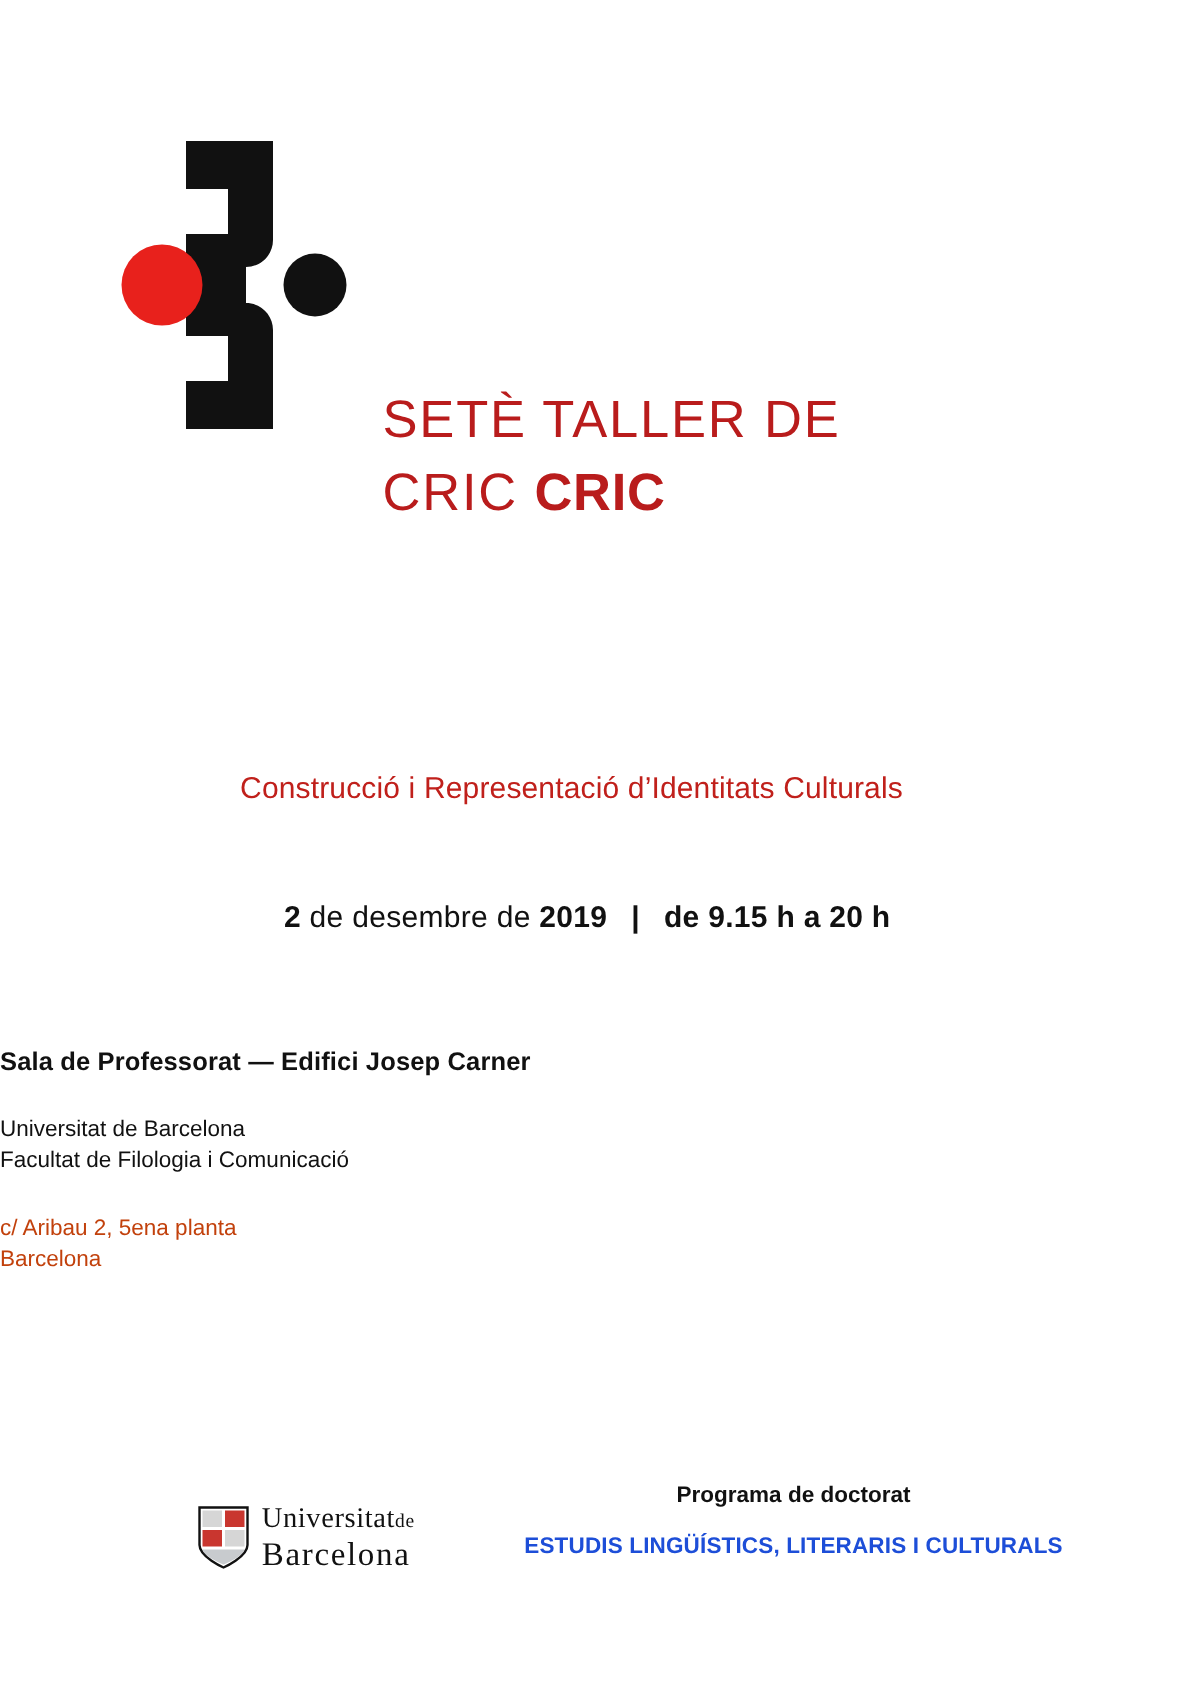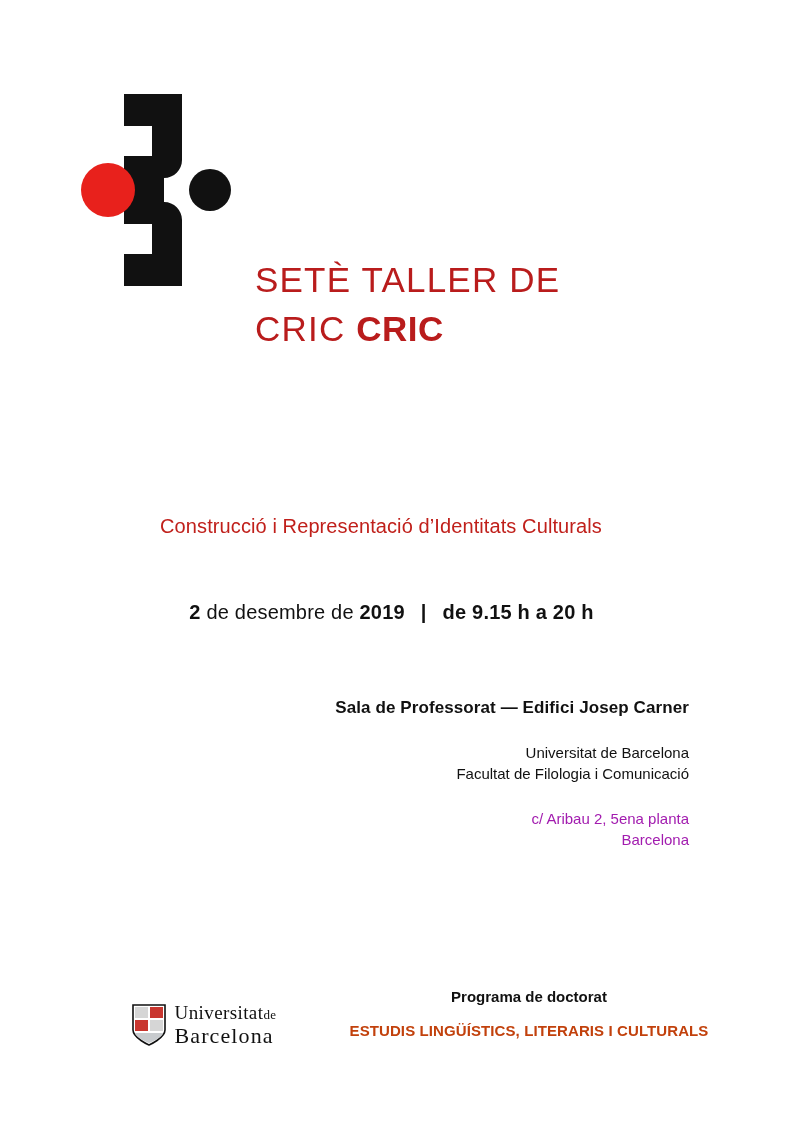--- a/index.html
+++ b/index.html
@@ -88,63 +88,63 @@
     padding: 0 16px;
     font-weight: 700;
   }
 
   
   .venue {
     position: absolute;
     left: 0;
     top: 698px;
     width: 727px;
-    text-align: right;
+    text-align: left;
     padding-right: 38px;
     box-sizing: border-box;
   }
   .venue-main {
     font-size: 17px;
     font-weight: 700;
     color: #111111;
     letter-spacing: 0.1px;
   }
   .venue-sub {
     margin-top: 24px;
     font-size: 15px;
     line-height: 21px;
     color: #111111;
     font-weight: 400;
   }
   .venue-addr {
     margin-top: 24px;
     font-size: 15px;
     line-height: 21px;
-    color: #a21caf;
+    color: #c2410c;
     font-weight: 400;
   }
 
   
   .footer-right {
     position: absolute;
     left: 313px;
     top: 988px;
     width: 432px;
     text-align: center;
   }
   .footer-prog {
     font-size: 15px;
     font-weight: 700;
     color: #111111;
   }
   .footer-prog-name {
     margin-top: 17px;
     font-size: 15px;
     font-weight: 700;
-    color: #c2410c;
+    color: #1d4ed8;
     letter-spacing: 0.1px;
   }
 
   .ub-logo {
     position: absolute;
     left: 84px;
     top: 996px;
     width: 240px;
     height: 58px;
     display: flex;

